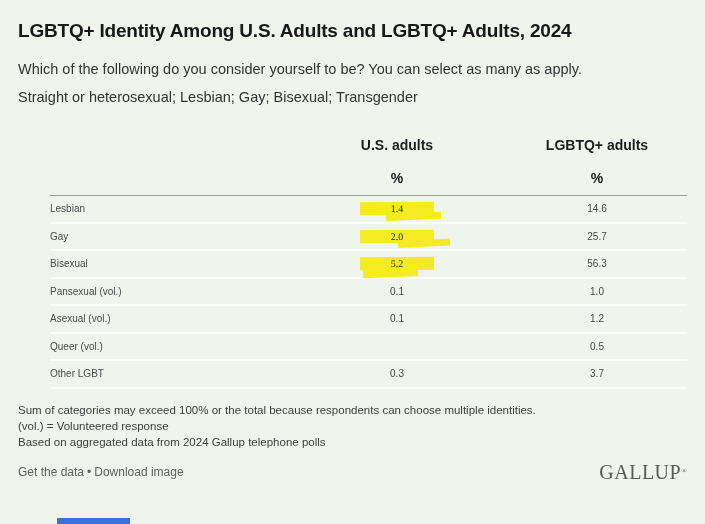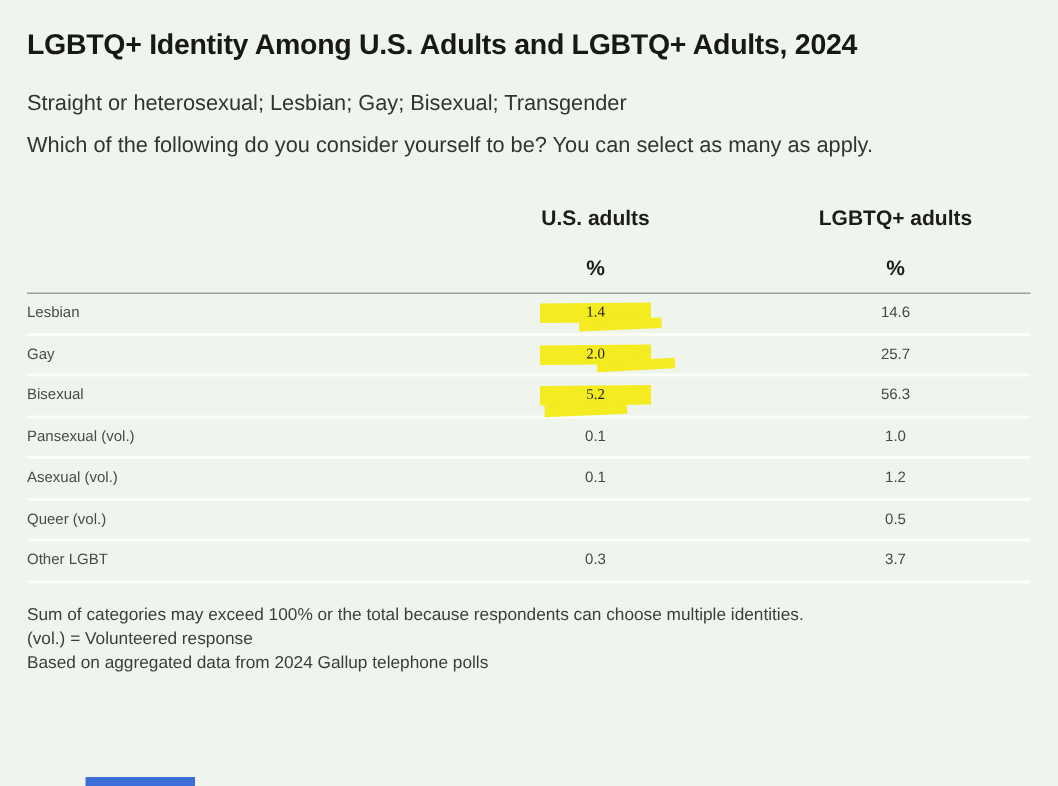--- a/index.html
+++ b/index.html
@@ -19,21 +19,21 @@
     letter-spacing: -0.2px;
     color: #181818;
   }
   .question {
     margin-top: 13px;
     font-size: 14.5px;
     line-height: 28px;
     color: #333333;
   }
 
-  .cols { display: flex; align-items: baseline; }
+  .cols { display: flex; align-items: baseline; margin-left: 32px; }
   .col-label { flex: 1; min-width: 0; }
   .col-us    { width: 160px; text-align: center; }
   .col-gap   { width: 30px; }
   .col-lgbtq { width: 180px; text-align: center; }
 
   .thead {
     margin-top: 26px;
     font-size: 14px;
     font-weight: bold;
     color: #1c1c1c;
@@ -112,22 +112,22 @@
   }
 </style>
 </head>
 <body>
 
 <div class="wrap">
 
   <h1 class="title">LGBTQ+ Identity Among U.S. Adults and LGBTQ+ Adults, 2024</h1>
 
   <div class="question">
+    <div>Which of the following do you consider yourself to be? You can select as many as apply.</div>
     <div>Straight or heterosexual; Lesbian; Gay; Bisexual; Transgender</div>
-    <div>Which of the following do you consider yourself to be? You can select as many as apply.</div>
   </div>
 
   <div class="cols thead">
     <div class="col-label"></div>
     <div class="col-us">U.S. adults</div>
     <div class="col-gap"></div>
     <div class="col-lgbtq">LGBTQ+ adults</div>
   </div>
 
   <div class="cols pct-row">
@@ -180,16 +180,22 @@
         <div class="col-lgbtq">3.7</div>
       </div>
     </div>
 
   <div class="footnotes" id="footnotes-host">
       <div>Sum of categories may exceed 100% or the total because respondents can choose multiple identities.</div>
       <div>(vol.) = Volunteered response</div>
       <div>Based on aggregated data from 2024 Gallup telephone polls</div>
     </div>
 
+  <div class="footer">
+    <div class="foot-links">
+      <span class="foot-link">Get the data</span><span class="bullet">•</span><span class="foot-link">Download image</span>
+    </div>
+    <div class="logo"><span>GALLUP</span><sup>®</sup></div>
+  </div>
 
 </div>
 
 <div class="scroll-thumb"></div>
 
 </body></html>

